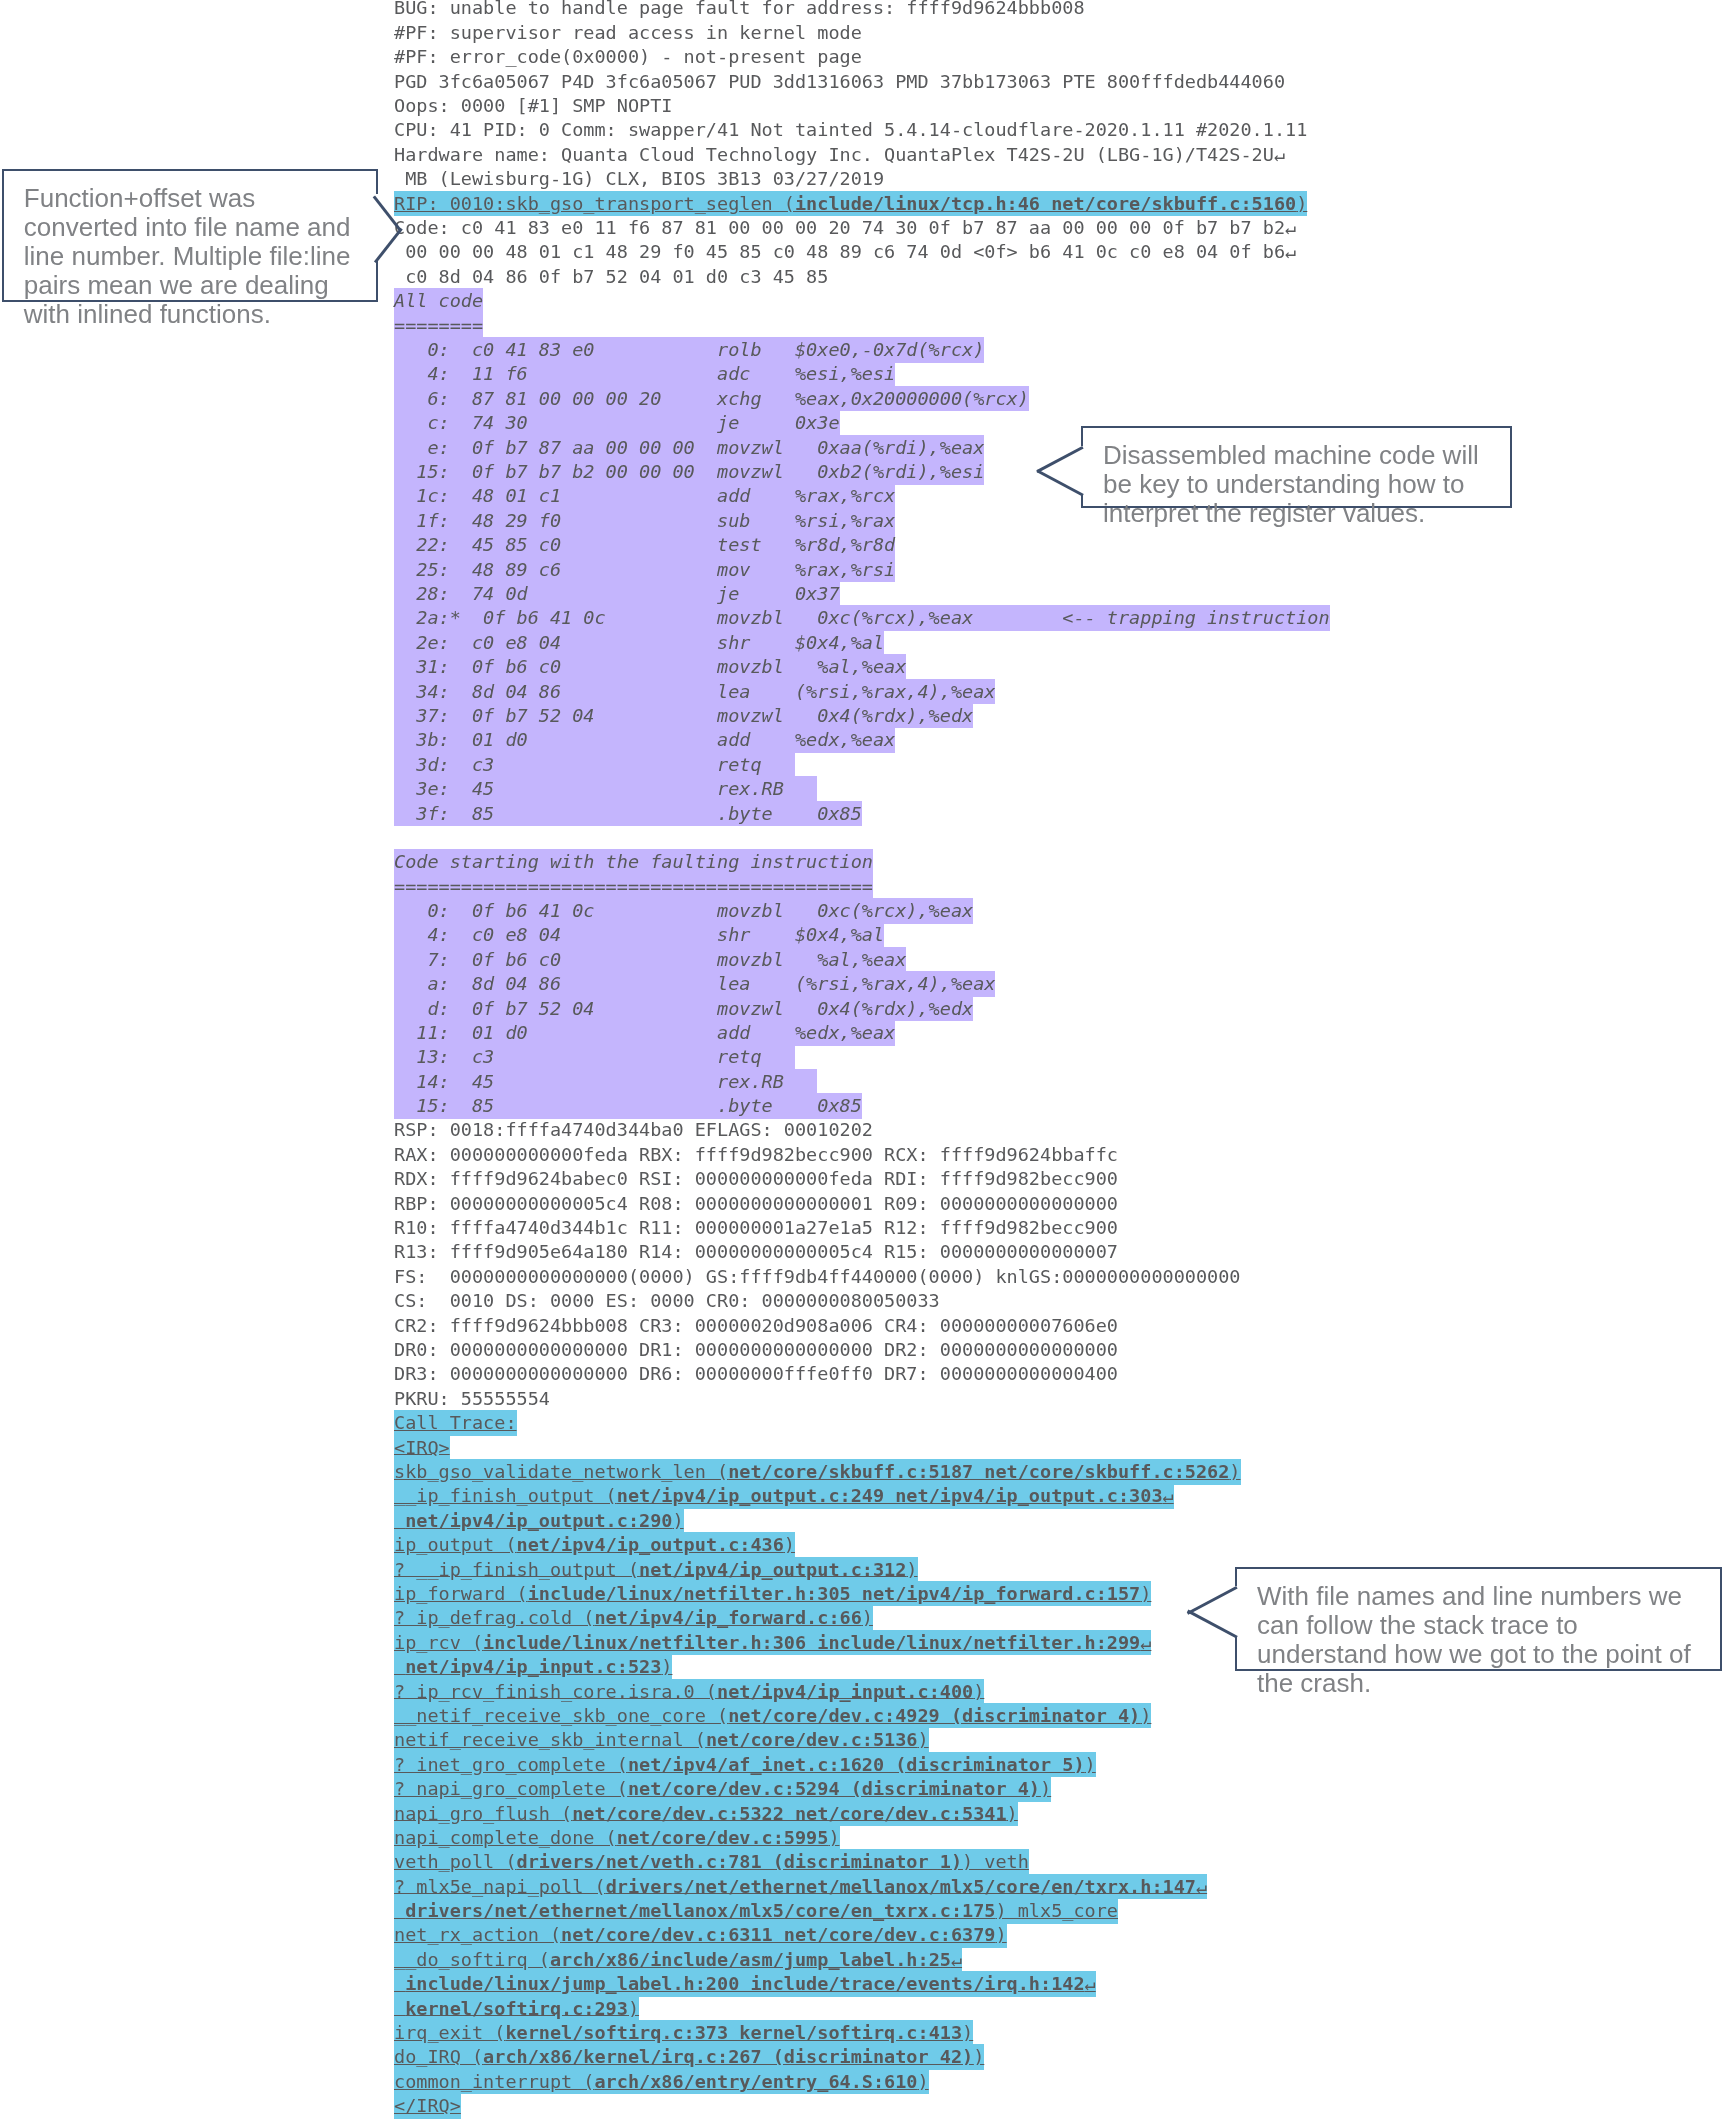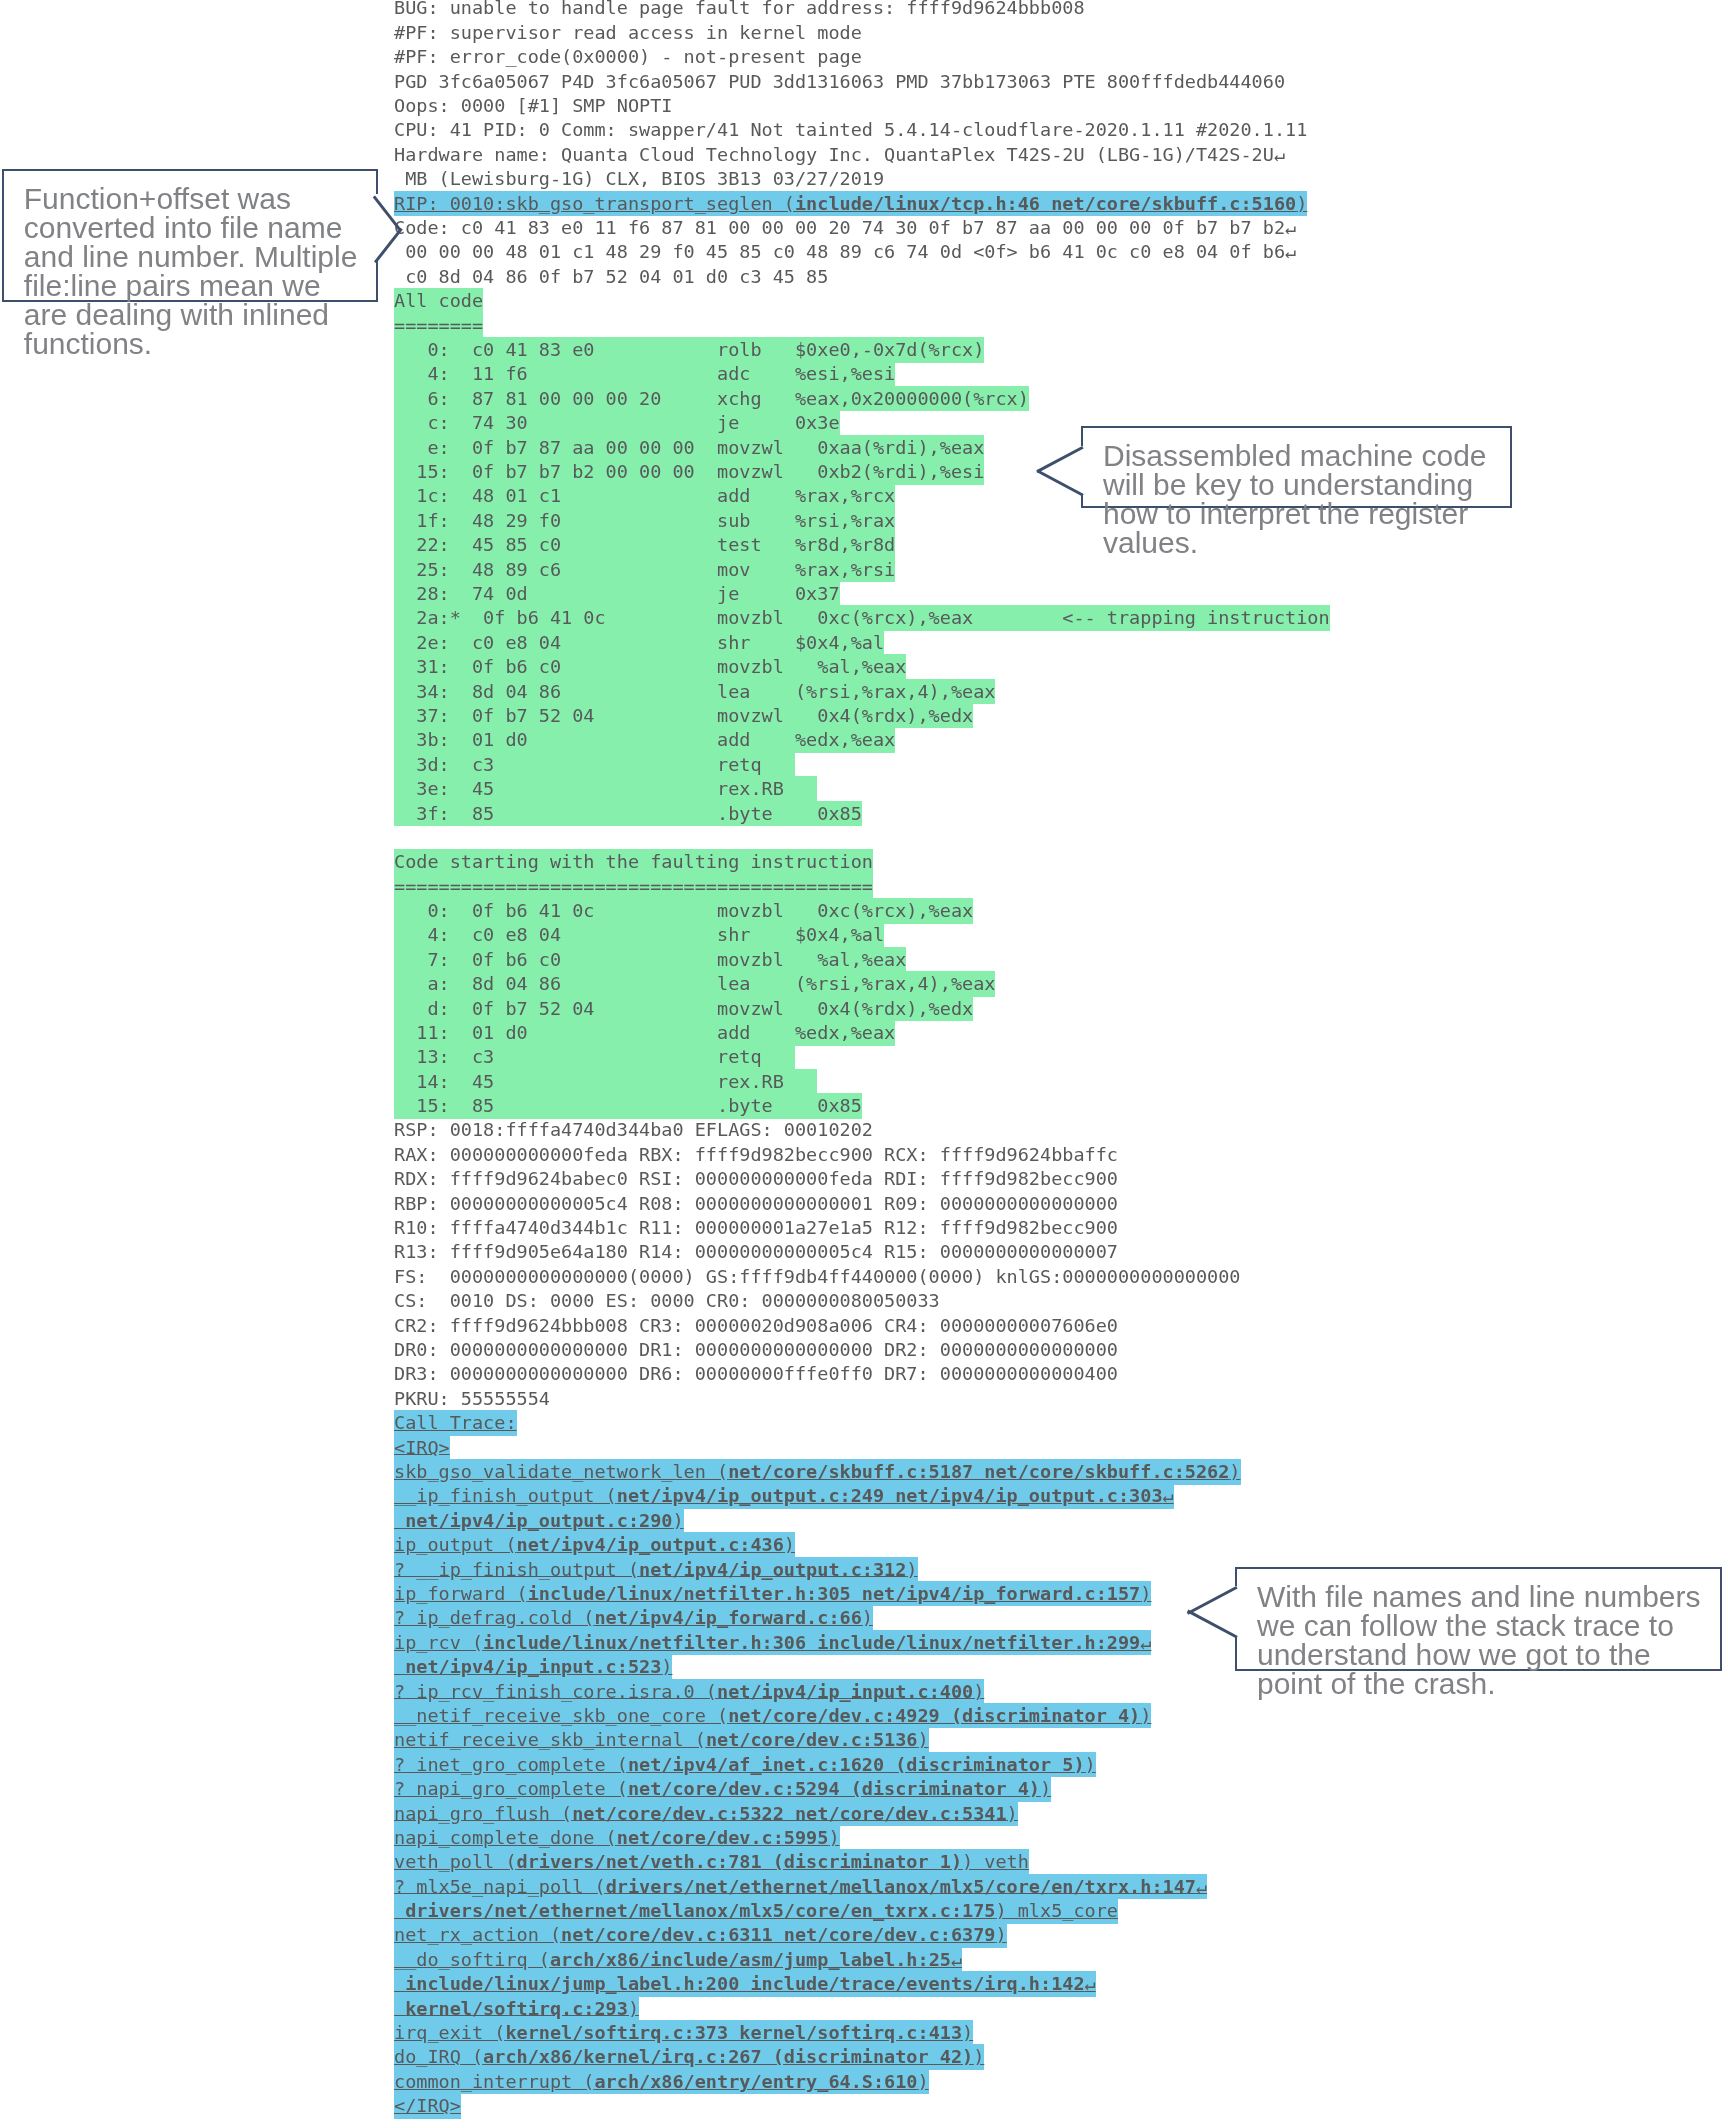--- a/index.html
+++ b/index.html
@@ -32,33 +32,33 @@
     display: block;
     height: 24.4px;
     white-space: pre;
   }
   #console .ln > span.hl-g,
   #console .ln > span.hl-b {
     padding: 1.8px 0 2.7px 0;
     box-decoration-break: clone;
     -webkit-box-decoration-break: clone;
   }
-  .hl-g { background: #86efac; }
+  .hl-g { background: #c4b5fd; font-style: italic; }
   .hl-b { background: #6fcbe9; text-decoration: underline; }
   .bold { font-weight: bold; }
 
   
   .callout {
     position: absolute;
     border: 2.7px solid #3e4f6b;
     background: #ffffff;
     box-sizing: border-box;
     color: #808285;
     font-family: "Liberation Sans", sans-serif;
-    font-size: 30px;
+    font-size: 26px;
     line-height: 29px;
     padding: 12.6px 18px 12.6px 20px;
     z-index: 5;
   }
   
   .tail {
     position: absolute;
     z-index: 6;
     pointer-events: none;
   }

